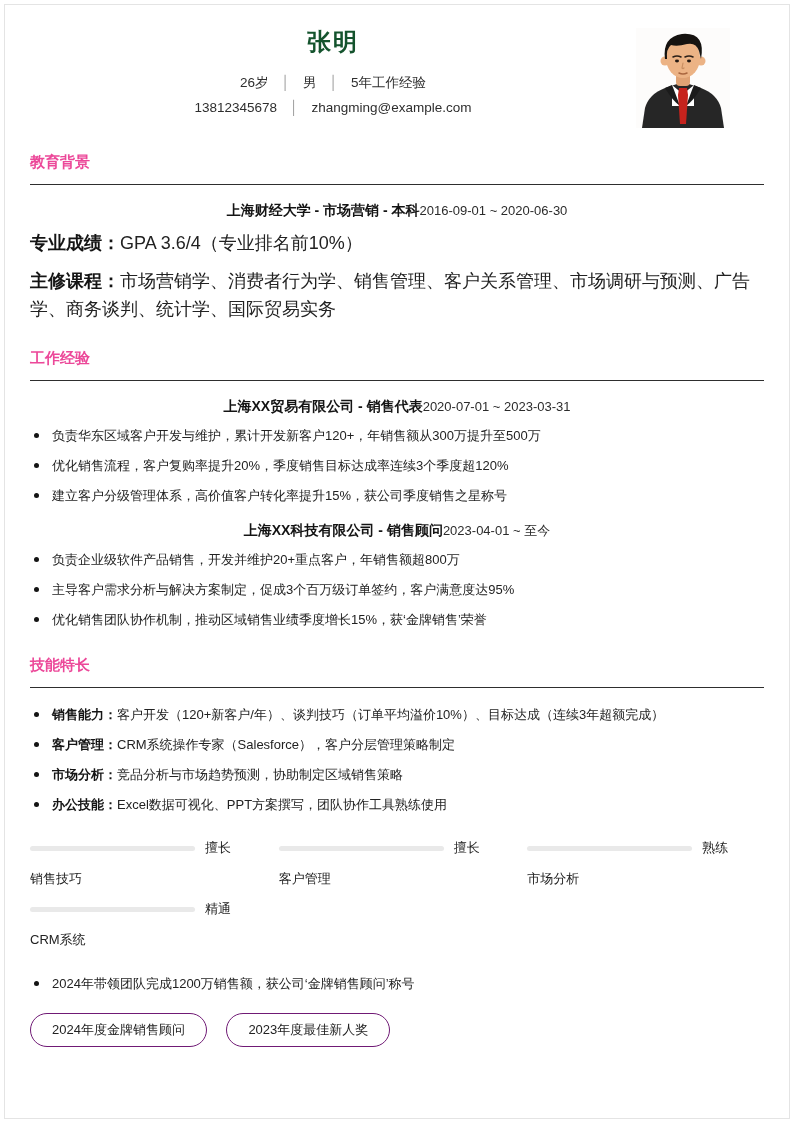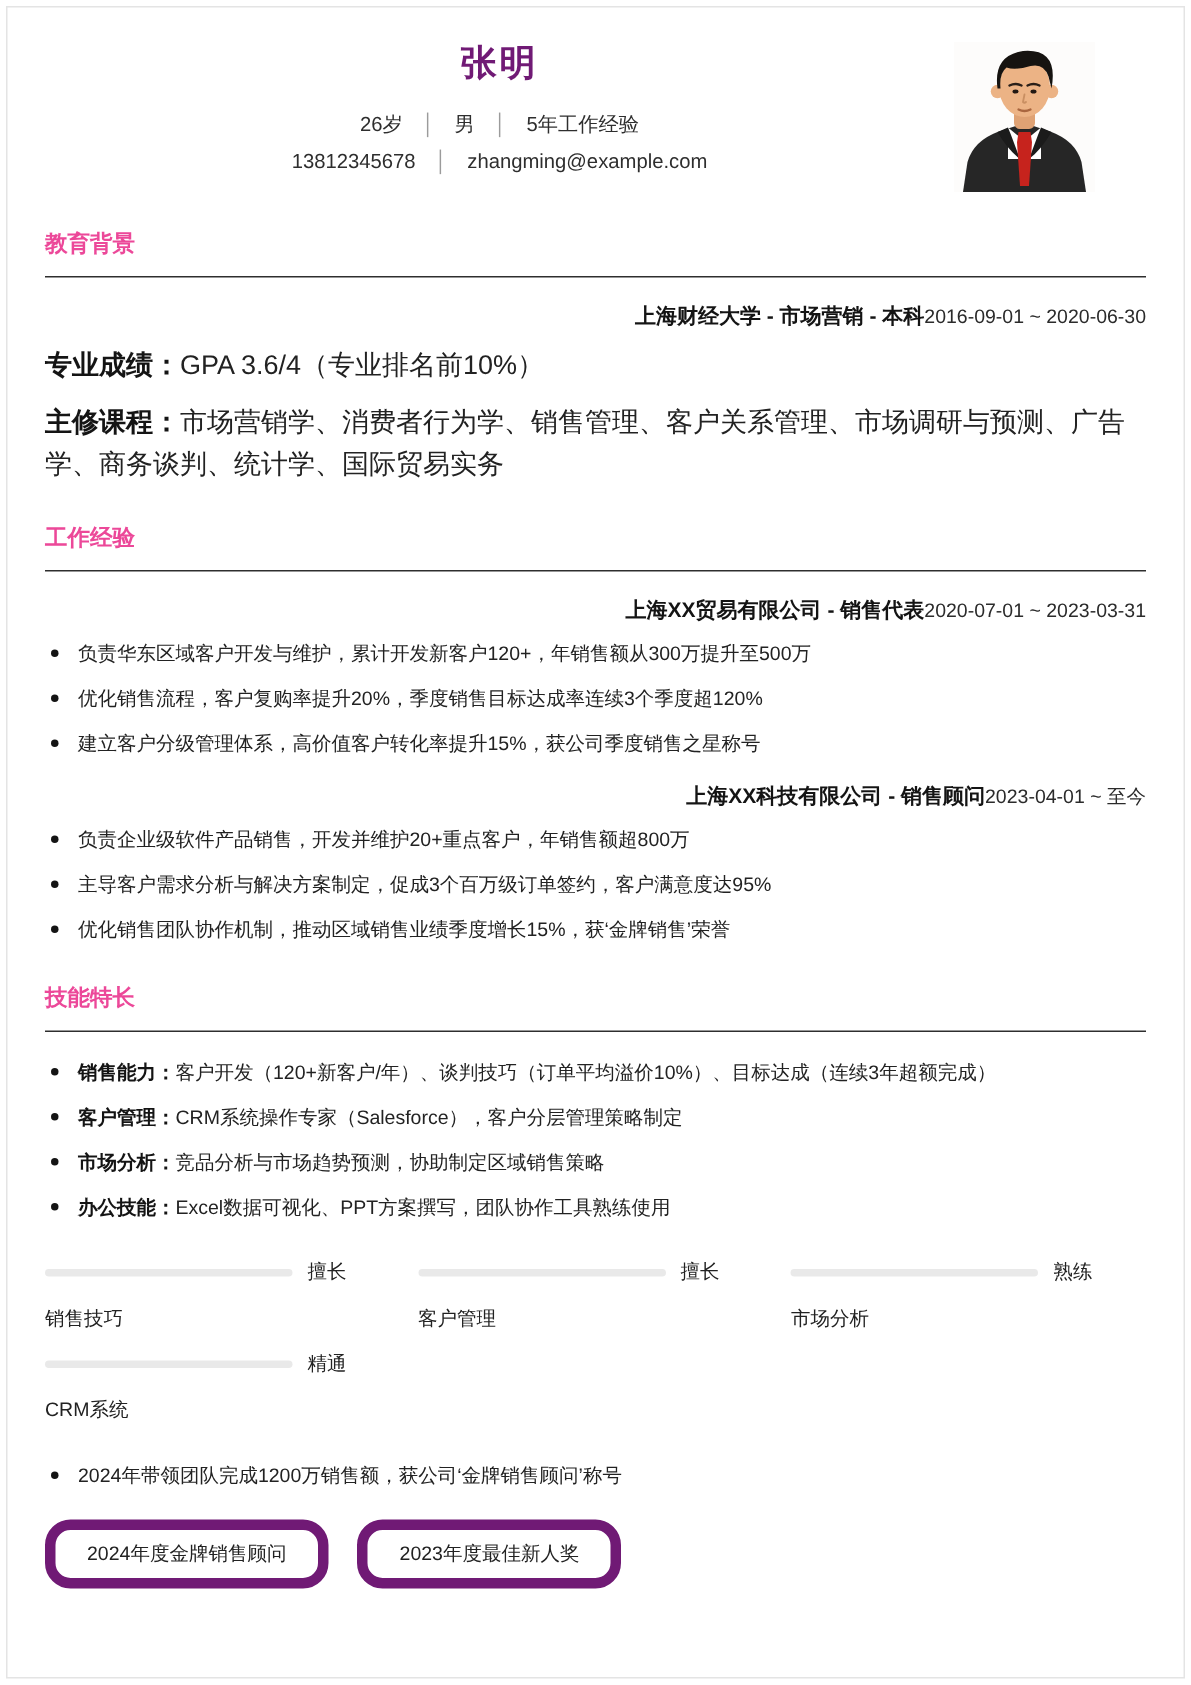--- a/index.html
+++ b/index.html
@@ -4,31 +4,31 @@
 <style>
   * { margin:0; padding:0; box-sizing:border-box; }
   html,body { width:794px; height:1123px; background:#fff; overflow:hidden;
     font-family:"Liberation Sans","DejaVu Sans",sans-serif; color:#1f1f1f; }
   .page { position:relative; width:794px; height:1123px; background:#fff; padding:0 30px; }
   .page-frame { position:absolute; inset:4px; border:1px solid #e4e4e4; pointer-events:none; }
 
   
   .header { display:flex; align-items:flex-start; padding-top:26px; }
   .header-text { flex:1; text-align:center; }
-  .name { font-size:24px; font-weight:700; color:#701a75; margin-bottom:12px; letter-spacing:2px; }
+  .name { font-size:24px; font-weight:700; color:#14532d; margin-bottom:12px; letter-spacing:2px; }
   .hline { font-size:13.5px; color:#2e2e2e; line-height:25px; }
   .hpart + .hpart::before { content:"│"; color:#9b9b9b; margin:0 13px; font-weight:400; }
   .photo { width:94px; height:100px; margin:2px 34px 0 0; flex:0 0 auto; }
 
   
   .section { margin-top:25px; }
   .section-title { font-size:15px; font-weight:700; color:#ec4899; padding-bottom:12px;
     border-bottom:1.5px solid #2e2e2e; margin-bottom:17px; }
 
-  .item-head { display:flex; justify-content:flex-end; align-items:baseline; }
+  .item-head { display:flex; justify-content:center; align-items:baseline; }
   .item-title { font-size:14px; font-weight:700; color:#141414; }
   .item-date { font-size:13px; color:#2b2b2b; }
 
   .rowline { font-size:18px; line-height:1.55; margin-top:10px; color:#222; }
   .b-label { font-weight:700; color:#141414; }
 
   .bullets { margin-top:4px; }
   .bullet { display:flex; align-items:flex-start; font-size:13px; line-height:1.55; margin-top:10px; color:#222; }
   .dot { width:5px; height:5px; border-radius:50%; background:#141414; margin:7px 13px 0 4px; flex:0 0 auto; }
 
@@ -39,21 +39,21 @@
   .bars { display:grid; grid-template-columns:repeat(3,1fr); column-gap:52px; row-gap:16px; margin-top:24px;gap:12px; }
   .bar-cell { }
   .bar-row { display:flex; align-items:center; }
   .bar-track { width:165px; height:5px; background:#e9e9e9; border-radius:3px; overflow:hidden; flex:0 0 auto; }
   .bar-fill { height:100%; background:#3a3a3a; border-radius:3px; }
   .bar-level { font-size:13px; color:#222; margin-left:10px; }
   .bar-name { font-size:13px; color:#222; margin-top:13px; }
 
   
   .badges { margin-top:19px; }
-  .badge { display:inline-block; border:7px solid #701a75; border-radius:17px; background:#fff;
+  .badge { display:inline-block; border:1px solid #701a75; border-radius:17px; background:#fff;
     padding:7px 21px; font-size:13px; color:#222; margin-right:15px; }
 </style>
 </head>
 <body>
 
 <div class="page">
   <div class="page-frame"></div>
 
   <div class="header">
     <div class="header-text">

